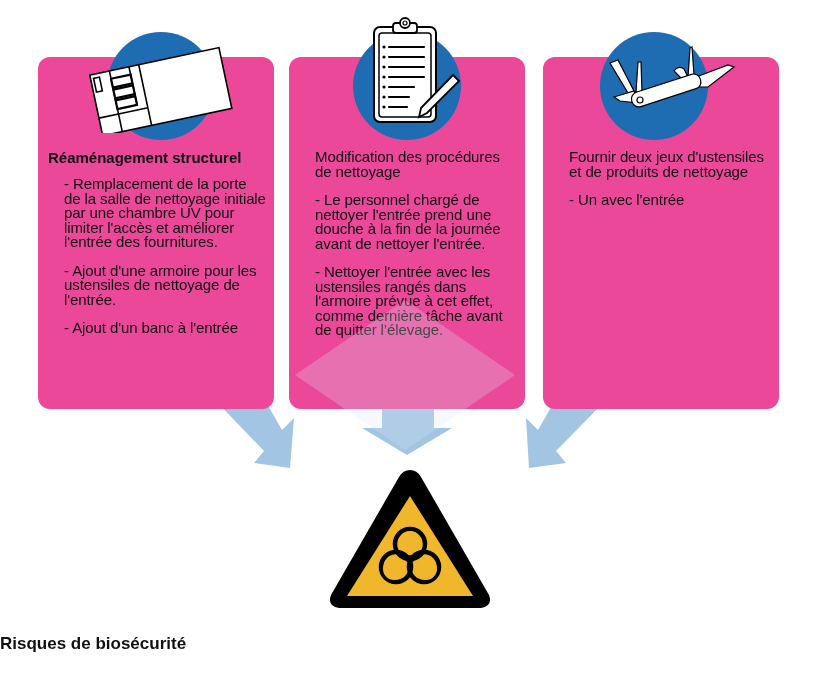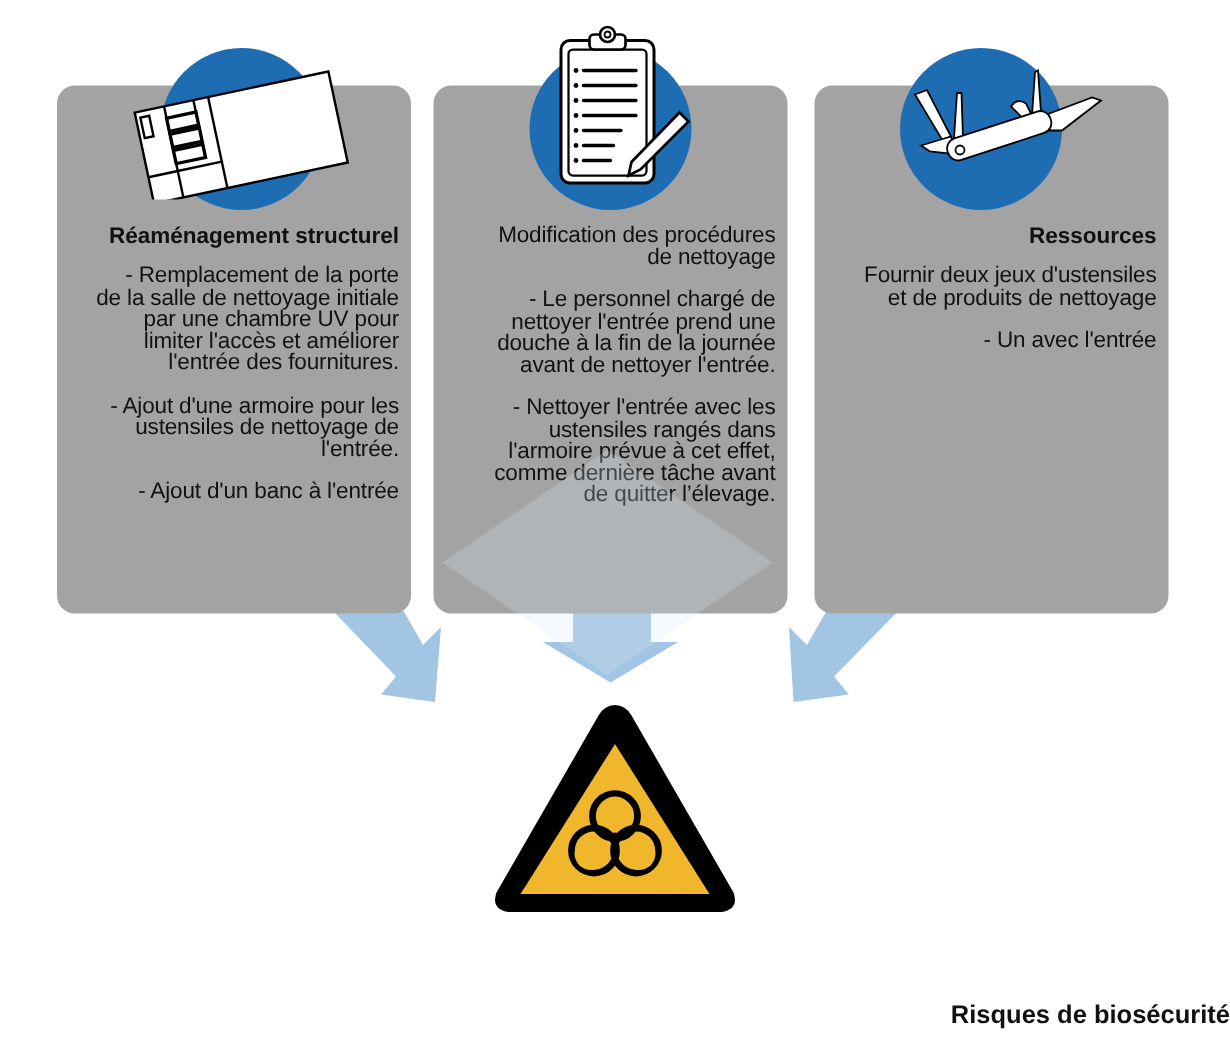--- a/index.html
+++ b/index.html
@@ -1,31 +1,31 @@
 <!DOCTYPE html>
 <html><head>
 <meta charset="utf-8">
 <style>
   html, body { margin:0; padding:0; background:#ffffff; }
   body { width:820px; height:692px; position:relative; overflow:hidden;
          font-family:"Liberation Sans", sans-serif; color:#111; }
   .arrows { position:absolute; left:0; top:0; width:820px; height:692px; }
   .panel { position:absolute; top:57px; height:352px; width:236px;
-           background:#a3a3a3; border-radius:12px;text-align:right; }
+           background:#ec4899; border-radius:12px; }
   .p1 { left:38px; } .p2 { left:289px; } .p3 { left:543px; }
   .circle { position:absolute; top:16px; width:108px; height:108px; border-radius:50%;
             background:#1e6db3; }
   .icon { position:absolute; }
   .ptext { position:absolute; top:93px; left:10px; right:8px; }
   .title { font-weight:bold; font-size:15px; line-height:15px; margin:0 0 12px 0; }
   .para { font-size:15px; line-height:14.5px; margin:0 0 14px 16px; letter-spacing:-0.1px; }
   .watermark { position:absolute; left:255px; top:300px; width:300px; height:150px; opacity:0.25; }
   .hazard { position:absolute; left:325px; top:466px; }
-  .caption { position:absolute; left:0; width:820px; top:634px; text-align:right;
-             font-weight:bold; font-size:17px;margin-top:33px; }
+  .caption { position:absolute; left:0; width:820px; top:634px; text-align:left;
+             font-weight:bold; font-size:17px; }
 </style>
 </head>
 <body>
 
 <svg class="arrows" viewBox="0 0 820 692">
 
   <polygon fill="#a2c5e3" points="215,395 262,395 282,430 294,418 290,468 254,463 264,451 215,400"></polygon>
 
   <polygon fill="#a2c5e3" points="382,405 434,405 434,428 452,428 407,455 362,428 382,428"></polygon>
 
@@ -99,21 +99,20 @@
       <polygon points="30,17 33,17 34,47 28,47"></polygon>
       <polygon points="82,3 84,2 86,30 80,32"></polygon>
       <path d="M66,26 q4,-6 10,-2 l4,8 l-6,2 z"></path>
       <polygon points="88,32 120,20 126,22 100,42 92,42"></polygon>
       <polygon points="6,52 26,46 30,58 12,56"></polygon>
       <rect x="22" y="38" width="72" height="15" rx="7" transform="rotate(-18 58 45)"></rect>
     </g>
     <circle cx="32" cy="55" r="3" fill="#fff" stroke="#000" stroke-width="1.2"></circle>
   </svg>
   <div class="ptext">
-    <p class="title">Ressources</p>
     <p class="para">Fournir deux jeux d'ustensiles et de produits de nettoyage</p>
     <p class="para">- Un avec l'entrée</p>
   </div>
 </div>
 
 <svg class="watermark" viewBox="0 0 300 150">
   <polygon points="150,0 260,75 150,150 40,75" fill="#d9e7f4"></polygon>
 </svg>
 
 <svg class="hazard" width="170" height="146" viewBox="0 0 170 146">

